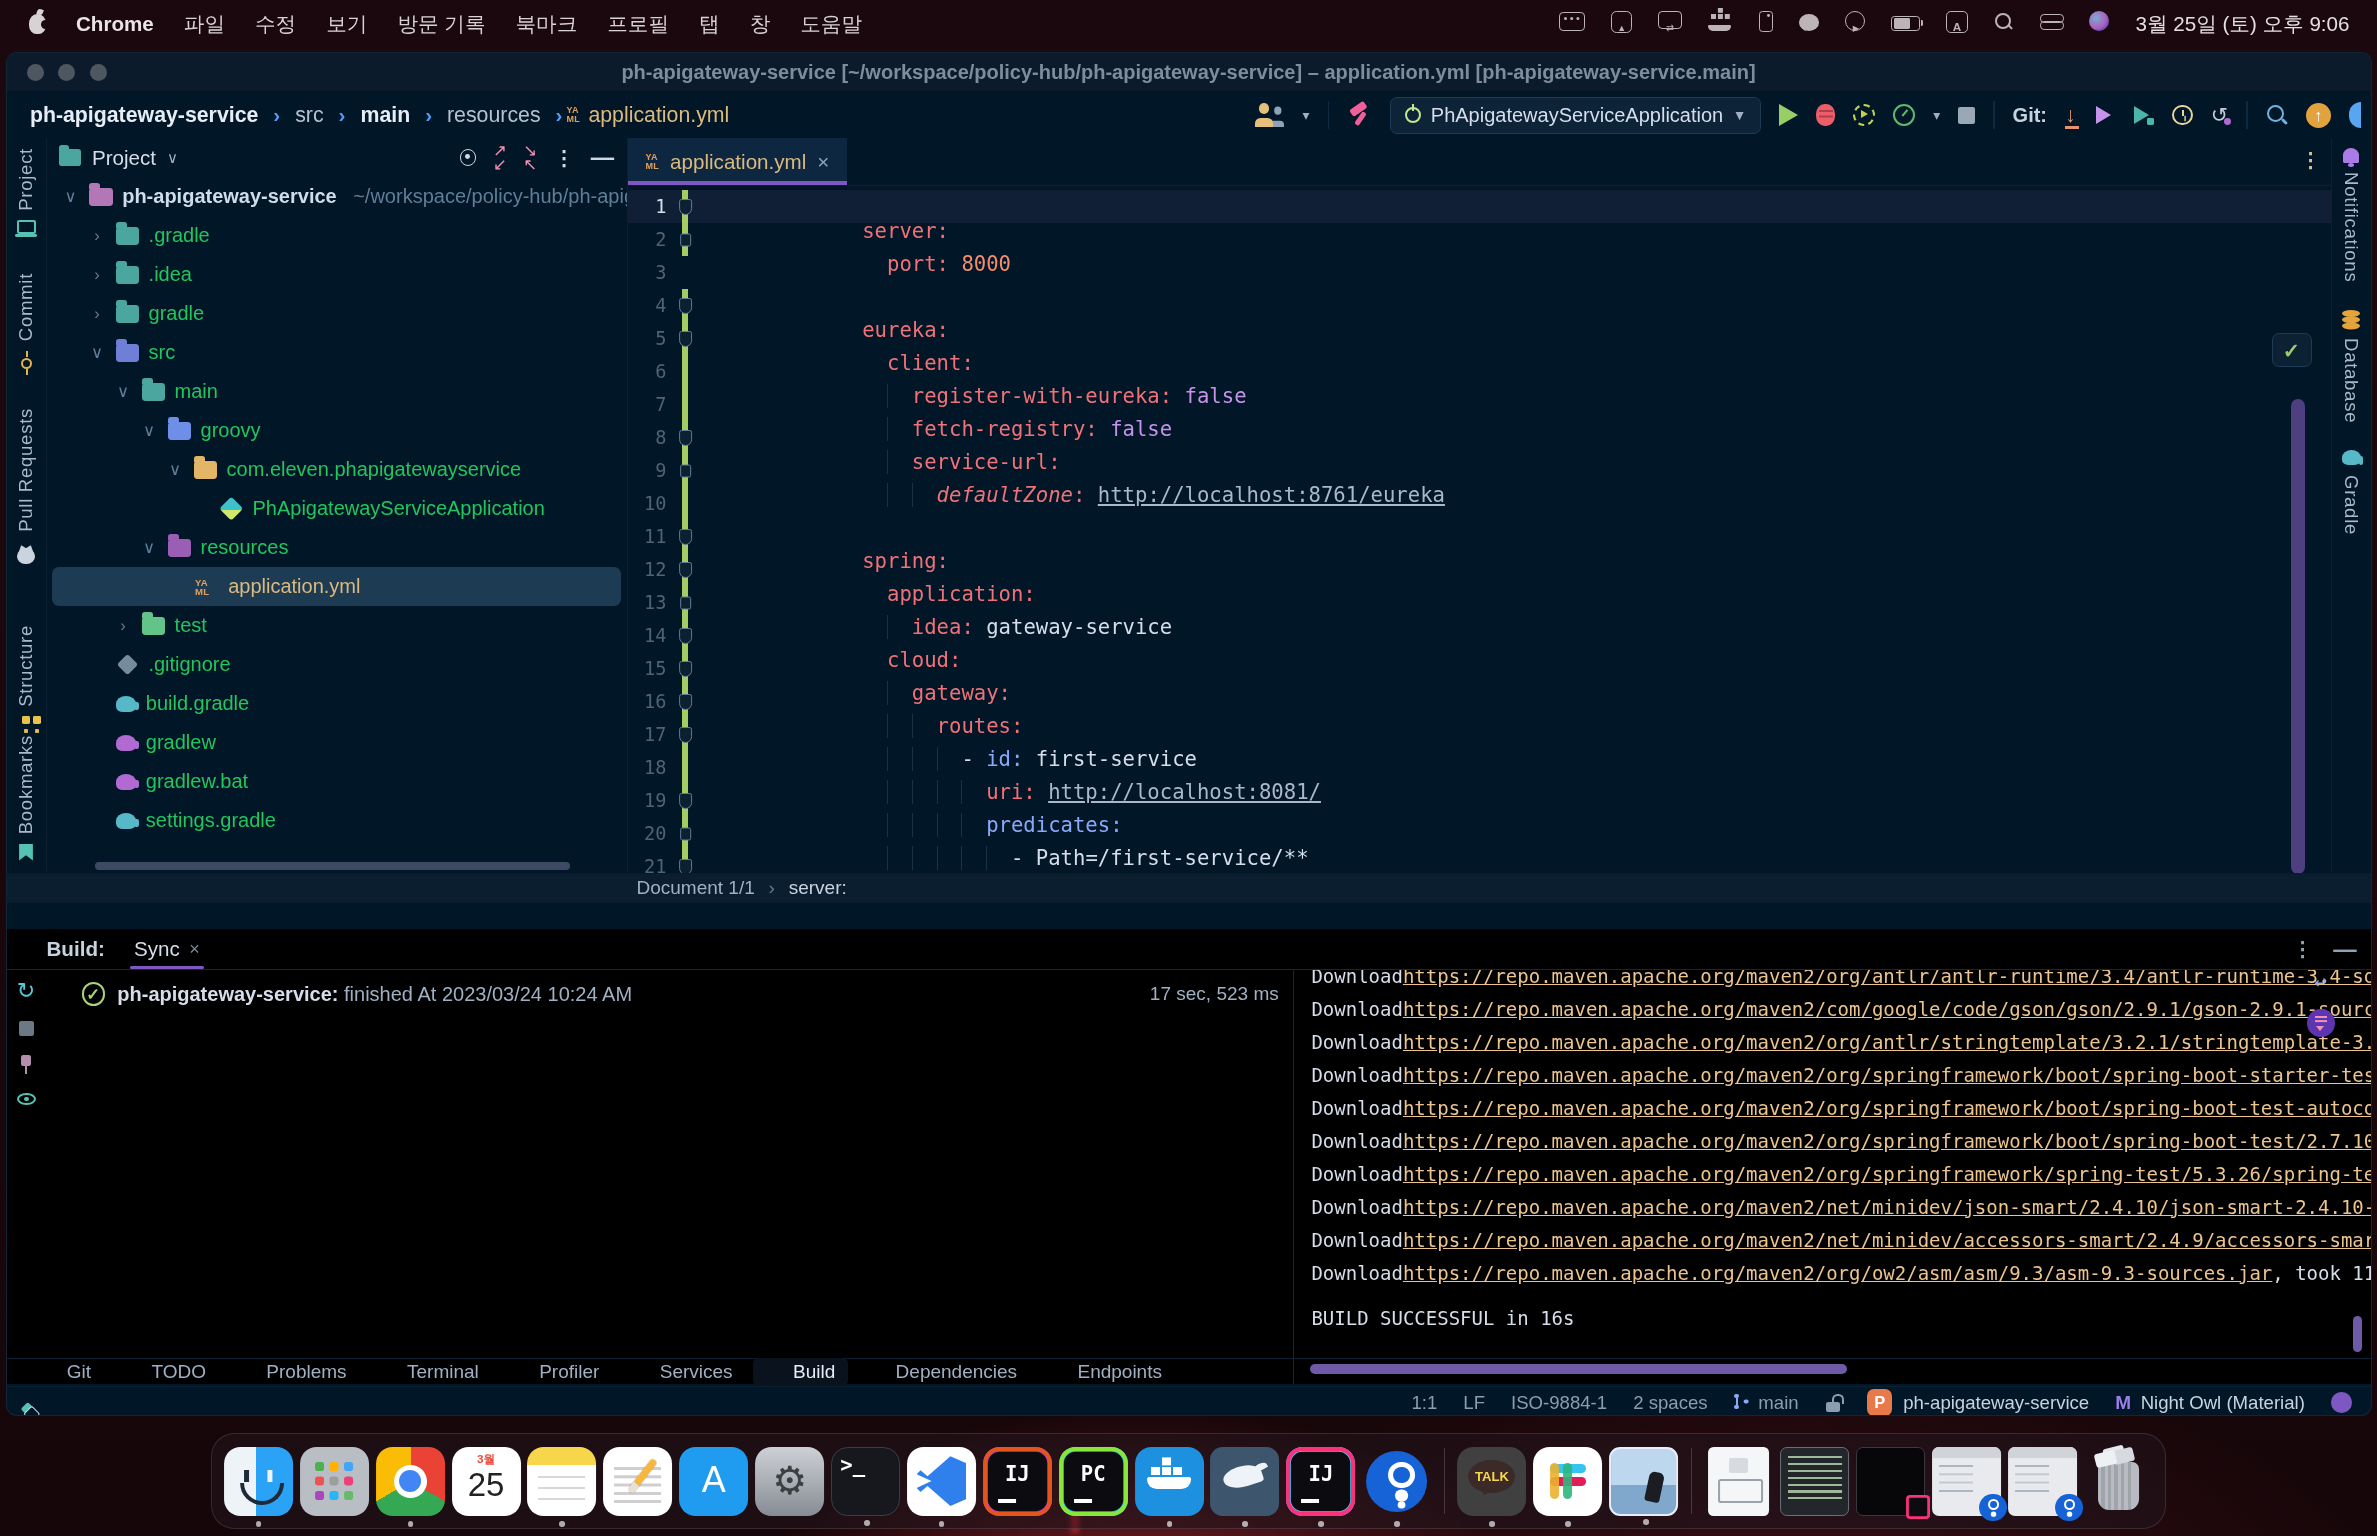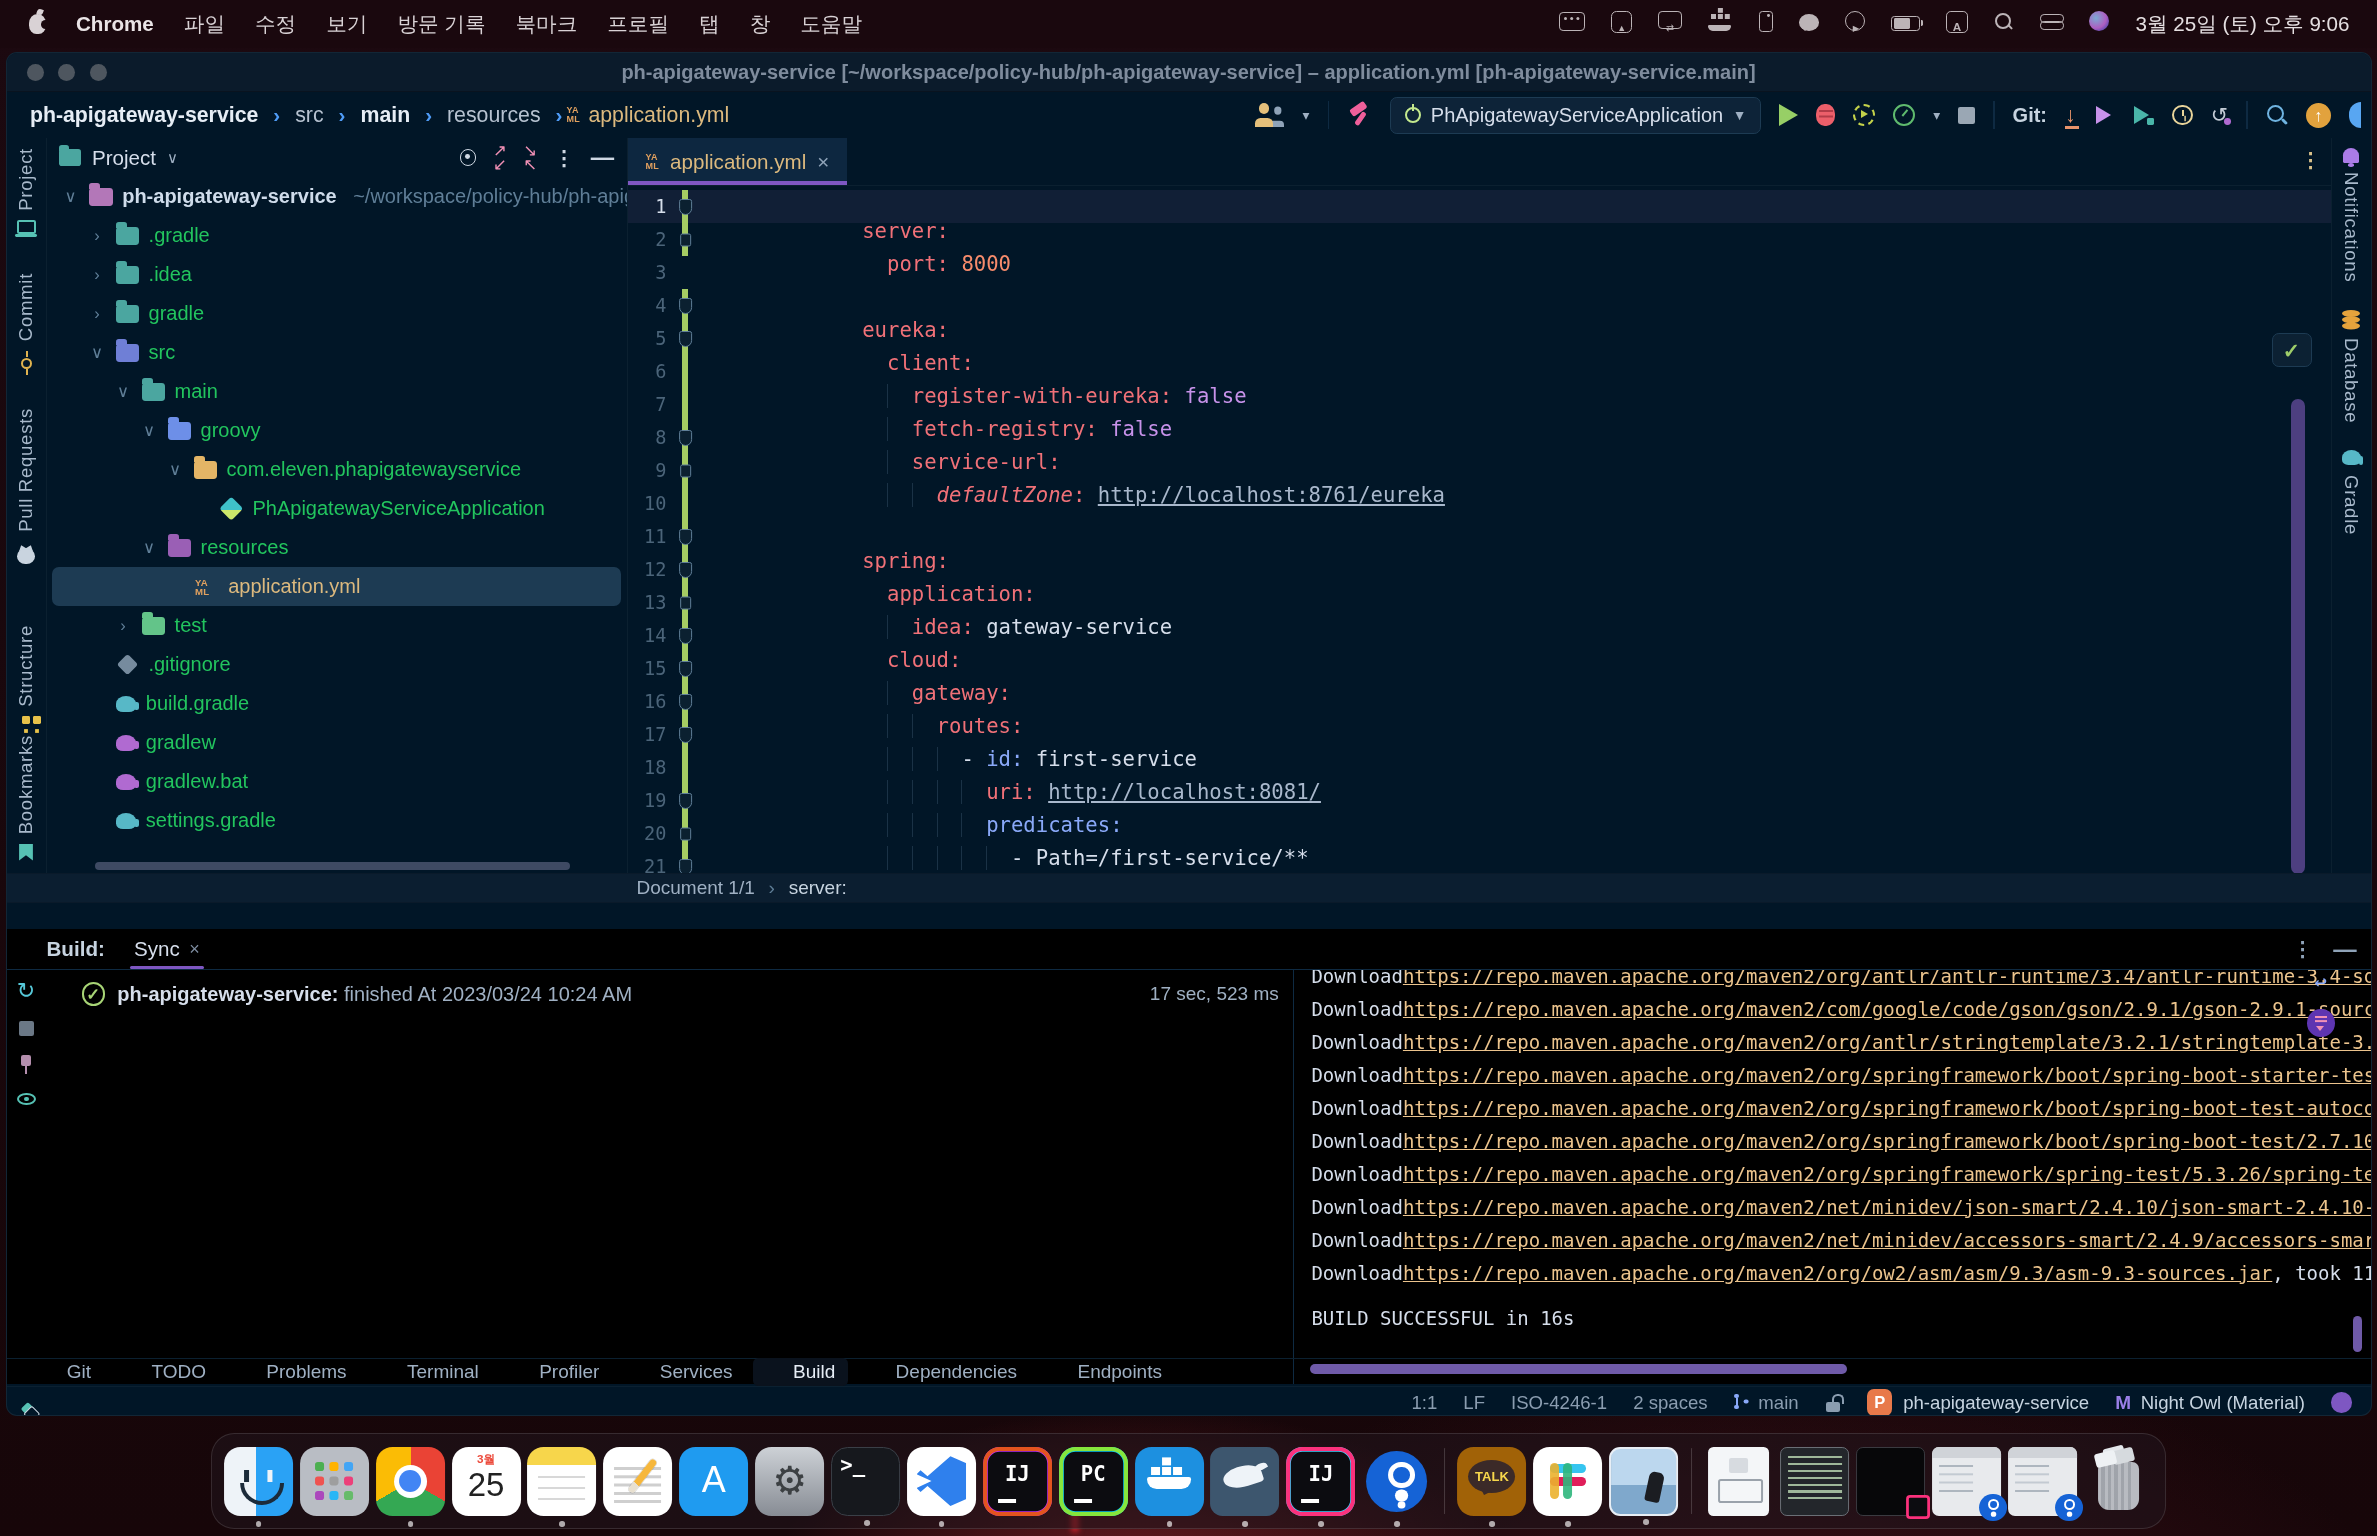--- a/index.html
+++ b/index.html
@@ -309,21 +309,21 @@
   .tile[data-kind="intellij"]::after,.tile[data-kind="pycharm"]::after,.tile[data-kind="intellij-ce"]::after{content:"";position:absolute;left:15px;bottom:12.4px;width:18px;height:4.1px;background:#fff}
   .tile[data-kind="docker"]{background:#1d90e0}
   .tile[data-kind="docker"]::before{content:"";position:absolute;left:16.5px;top:20.6px;width:9px;height:7.6px;background:#fff;box-shadow:11px 0 #fff,22px 0 #fff,11px -9.6px #fff}
   .tile[data-kind="docker"]::after{content:"";position:absolute;left:12.4px;top:30px;width:44px;height:12.4px;background:#fff;border-radius:2.1px 2.1px 9.6px 9.6px}
   .tile[data-kind="mysql"]{background:#3d566e;border-radius:12.4px}
   .tile[data-kind="mysql"]::before{content:"";position:absolute;left:12.4px;top:19px;width:39px;height:20.6px;background:#eef3f8;border-radius:70% 90% 20% 90%;transform:rotate(-18deg)}
   .tile[data-kind="mysql"]::after{content:"";position:absolute;left:45px;top:16.5px;width:12.4px;height:6.9px;background:#eef3f8;border-radius:50% 80% 0 60%;transform:rotate(-30deg)}
   .tile[data-kind="sourcetree"]{background:transparent}
   .tile[data-kind="sourcetree"]::before{content:"";position:absolute;left:4.1px;top:4.1px;width:61px;height:61px;border-radius:50%;background:#1563d6}
   .tile[data-kind="sourcetree"]::after{content:"";position:absolute;left:26px;top:15px;width:16.5px;height:16.5px;border:5.5px solid #fff;border-radius:50%;box-shadow:0 20.6px 0 -6.9px #fff,0 30px 0 -9.6px #fff}
-  .tile[data-kind="kakaotalk"]{background:#a16207}
+  .tile[data-kind="kakaotalk"]{background:#404040}
   .tile[data-kind="kakaotalk"]::before{content:"";position:absolute;left:11px;top:13.8px;width:47px;height:33px;background:#3b2a28;border-radius:50%}
   .tile[data-kind="kakaotalk"]::after{content:"";position:absolute;left:20.6px;bottom:15px;border:6.9px solid transparent;border-top-color:#3b2a28;transform:rotate(18deg)}
   .tile[data-kind="kakaotalk"] .t-glyph{left:0;right:0;top:22px;text-align:center;color:#f7d74c;font-size:13px;font-weight:800;z-index:1}
   .tile[data-kind="slack"]{background:#fff}
   .tile[data-kind="slack"]::before{content:"";position:absolute;left:16.5px;top:30px;width:36px;height:9px;border-radius:4.8px;background:#e01e5a;box-shadow:0 -13px 0 #36c5f0}
   .tile[data-kind="slack"]::after{content:"";position:absolute;left:30px;top:16.5px;width:9px;height:36px;border-radius:4.8px;background:#2eb67d;box-shadow:-13px 0 0 #ecb22e;opacity:.9}
   .tile[data-kind="preview"]{background:linear-gradient(180deg,#bcd7ee 0 55%,#7fa8cc 55%);border:2.1px solid #e8eef5;border-radius:11px}
   .tile[data-kind="preview"]::after{content:"";position:absolute;left:36px;top:23.4px;width:15px;height:30px;background:#1b1d22;border-radius:5.5px 5.5px 2.8px 2.8px;transform:rotate(12deg)}
   .tile[data-kind="mini-doc"]{background:#f4f6f8;border-radius:5.5px;width:61px;margin:0 4.1px}
   .tile[data-kind="mini-doc"]::before{content:"";position:absolute;left:9.6px;top:32px;width:41px;height:20.6px;border:2.1px solid #9aa2ab;border-radius:2.8px}
@@ -974,21 +974,21 @@
         <span class="bi"></span>
         <span>Endpoints</span>
       </span>
     </div>
 
   <div class="statusbar">
     <div class="sb-left"><span class="ic-stack"></span></div>
     <div class="sb-right">
       <span>1:1</span>
       <span>LF</span>
-      <span>ISO-4246-1</span>
+      <span>ISO-9884-1</span>
       <span>2 spaces</span>
       <span class="sbranch">
         <span class="ic-branch"></span>
         <span>main</span>
       </span>
       <span class="ic-lock"></span>
       <span class="sproj">
         <span class="pbadge">P</span>
         <span>ph-apigateway-service</span>
       </span>

